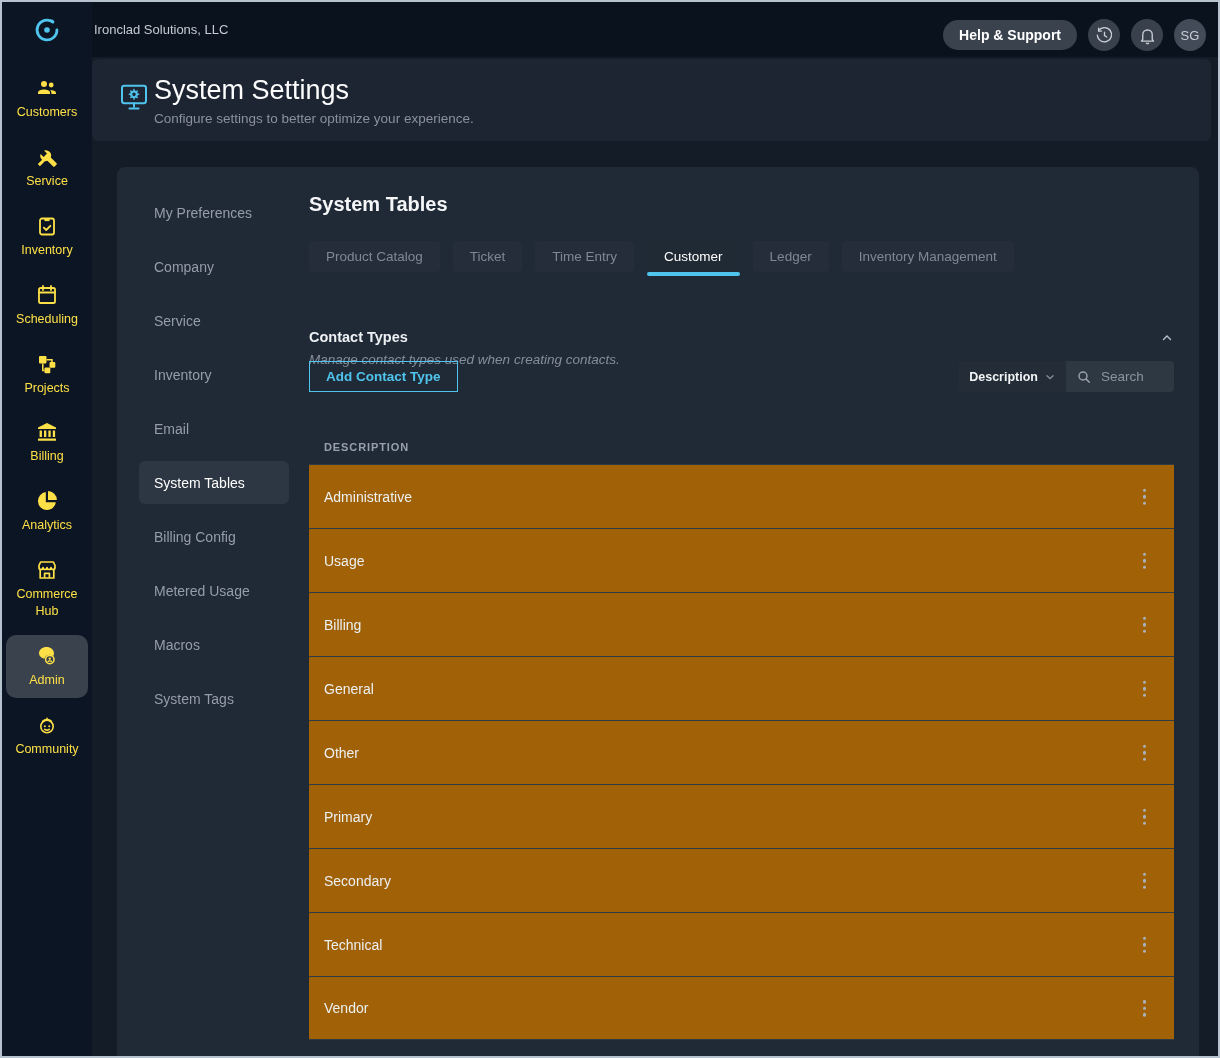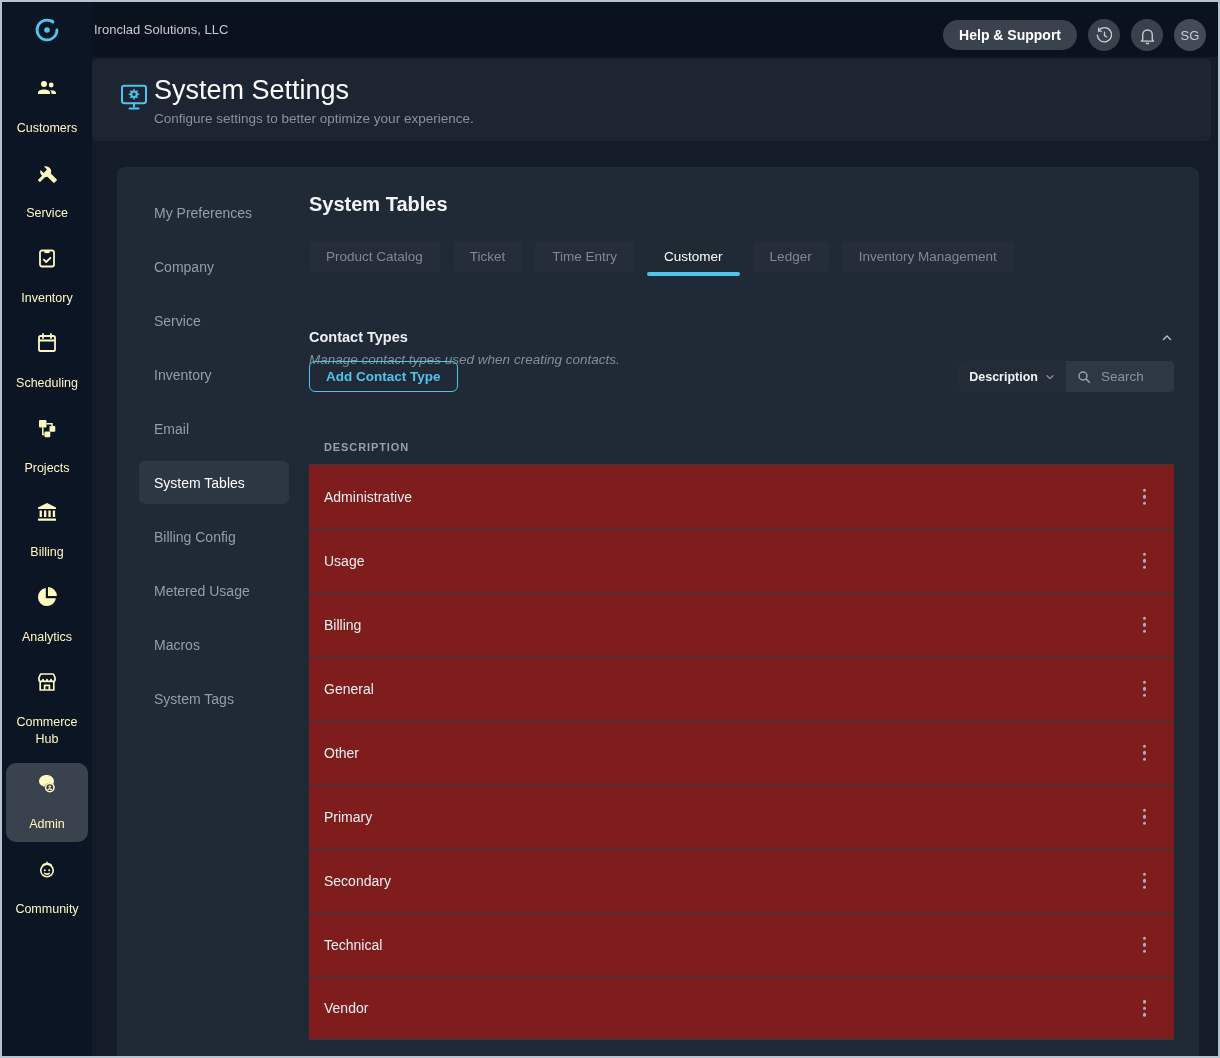--- a/index.html
+++ b/index.html
@@ -17,22 +17,22 @@
   .help-btn{height:30px;padding:0 16px;border-radius:15px;background:#3a424e;color:#ffffff;
     font-size:14px;font-weight:bold;display:flex;align-items:center;border:none;cursor:pointer;}
   .circle-btn{width:32px;height:32px;border-radius:50%;background:#39414d;display:flex;align-items:center;justify-content:center;color:#c9ced5;cursor:pointer;}
   .avatar{width:32px;height:32px;border-radius:50%;background:#424b57;color:#c9ced5;font-size:13px;
     display:flex;align-items:center;justify-content:center;cursor:pointer;}
 
   
   .sidebar{position:absolute;left:0;top:0;bottom:0;width:90px;background:#0c1523;z-index:3;}
   .logo-box{height:55px;display:flex;align-items:center;justify-content:center;}
   .side-nav{display:flex;flex-direction:column;padding-top:10px;}
-  .side-item{display:flex;flex-direction:column;align-items:center;gap:20px;
-    padding:9px 2px;margin:0 4px 6px 4px;border-radius:10px;color:#fef9c3;cursor:pointer;}
+  .side-item{display:flex;flex-direction:column;align-items:center;gap:4px;
+    padding:9px 2px;margin:0 4px 6px 4px;border-radius:10px;color:#fde047;cursor:pointer;}
   .side-item .lbl{font-size:12.5px;text-align:center;line-height:1.35;}
   .side-item.active{background:#3a424d;}
   .side-item svg{display:block;}
 
   
   .hero{position:absolute;left:90px;top:57px;right:7px;height:82px;background:#1d2532;border-radius:6px;}
   .hero-icon{position:absolute;left:26px;top:22px;}
   .hero-title{position:absolute;left:62px;top:16px;font-size:27px;font-weight:500;color:#fdfdfe;}
   .hero-sub{position:absolute;left:62px;top:52px;font-size:13.5px;color:#8a919d;}
 
@@ -53,36 +53,36 @@
     font-size:13.5px;color:#7f8893;cursor:pointer;position:relative;white-space:nowrap;}
   .tab.active{background:#202a34;color:#ffffff;font-weight:500;}
   .tab.active::after{content:"";position:absolute;left:0;right:0;bottom:-4px;height:4px;background:#4fc4ed;border-radius:2px;}
 
   .section-head{position:absolute;top:128px;left:0;right:0;margin-top:34px;}
   .section-title{font-size:14.5px;font-weight:600;color:#eef1f3;}
   .section-sub{font-size:13.5px;font-style:italic;color:#858e99;margin-top:7px;}
   .collapse-chevron{position:absolute;right:0;top:2px;color:#b9c0c9;cursor:pointer;}
 
   .controls{position:absolute;top:194px;left:0;right:0;height:31px;}
-  .add-btn{height:31px;padding:0 16px;background:transparent;border:1.5px solid #4fc4ed;border-radius:6px;
+  .add-btn{height:31px;padding:0 16px;background:transparent;border:1.5px solid #4fc4ed;border-radius:0;
     color:#4fc4ed;font-size:13.5px;font-weight:bold;font-family:"Liberation Sans",sans-serif;cursor:pointer;}
   .filter-group{position:absolute;right:0;top:0;display:flex;height:31px;}
   .sort-dd{display:flex;align-items:center;gap:6px;background:#232c37;border-radius:4px 0 0 4px;
     padding:0 10px;font-size:12.5px;font-weight:bold;color:#f2f4f6;cursor:pointer;}
   .sort-dd .chev{color:#8b93a0;display:flex;}
   .search-box{display:flex;align-items:center;gap:7px;background:#2e3843;border-radius:0 4px 4px 0;
     padding:0 10px;width:88px;}
   .search-box input{background:transparent;border:none;outline:none;width:70px;
     font-size:13.5px;color:#dfe3e8;font-family:"Liberation Sans",sans-serif;}
   .search-box input::placeholder{color:#8a939f;}
 
   .table-head{position:absolute;top:262px;left:0;right:0;height:35px;display:flex;align-items:center;padding-left:15px;box-sizing:border-box;
     font-size:11px;font-weight:bold;letter-spacing:.9px;color:#98a0ac;}
   .table{position:absolute;top:297px;left:0;right:0;}
-  .trow{height:64px;background:#7f1d1d;border-top:1px solid #313b48;display:flex;align-items:center;
+  .trow{height:64px;background:#a16207;border-top:1px solid #313b48;display:flex;align-items:center;
     padding-left:15px;box-sizing:border-box;position:relative;font-size:14px;color:#ecf0f3;cursor:pointer;}
   .trow:last-child{border-bottom:1px solid #313b48;}
   .kebab{position:absolute;right:24px;top:50%;transform:translateY(-50%);display:flex;flex-direction:column;gap:3px;
     padding:4px;cursor:pointer;}
   .kebab i{width:3.5px;height:3.5px;border-radius:50%;background:#a9b0ba;display:block;}
 </style>
 </head>
 <body>
 
 <div class="screen">

